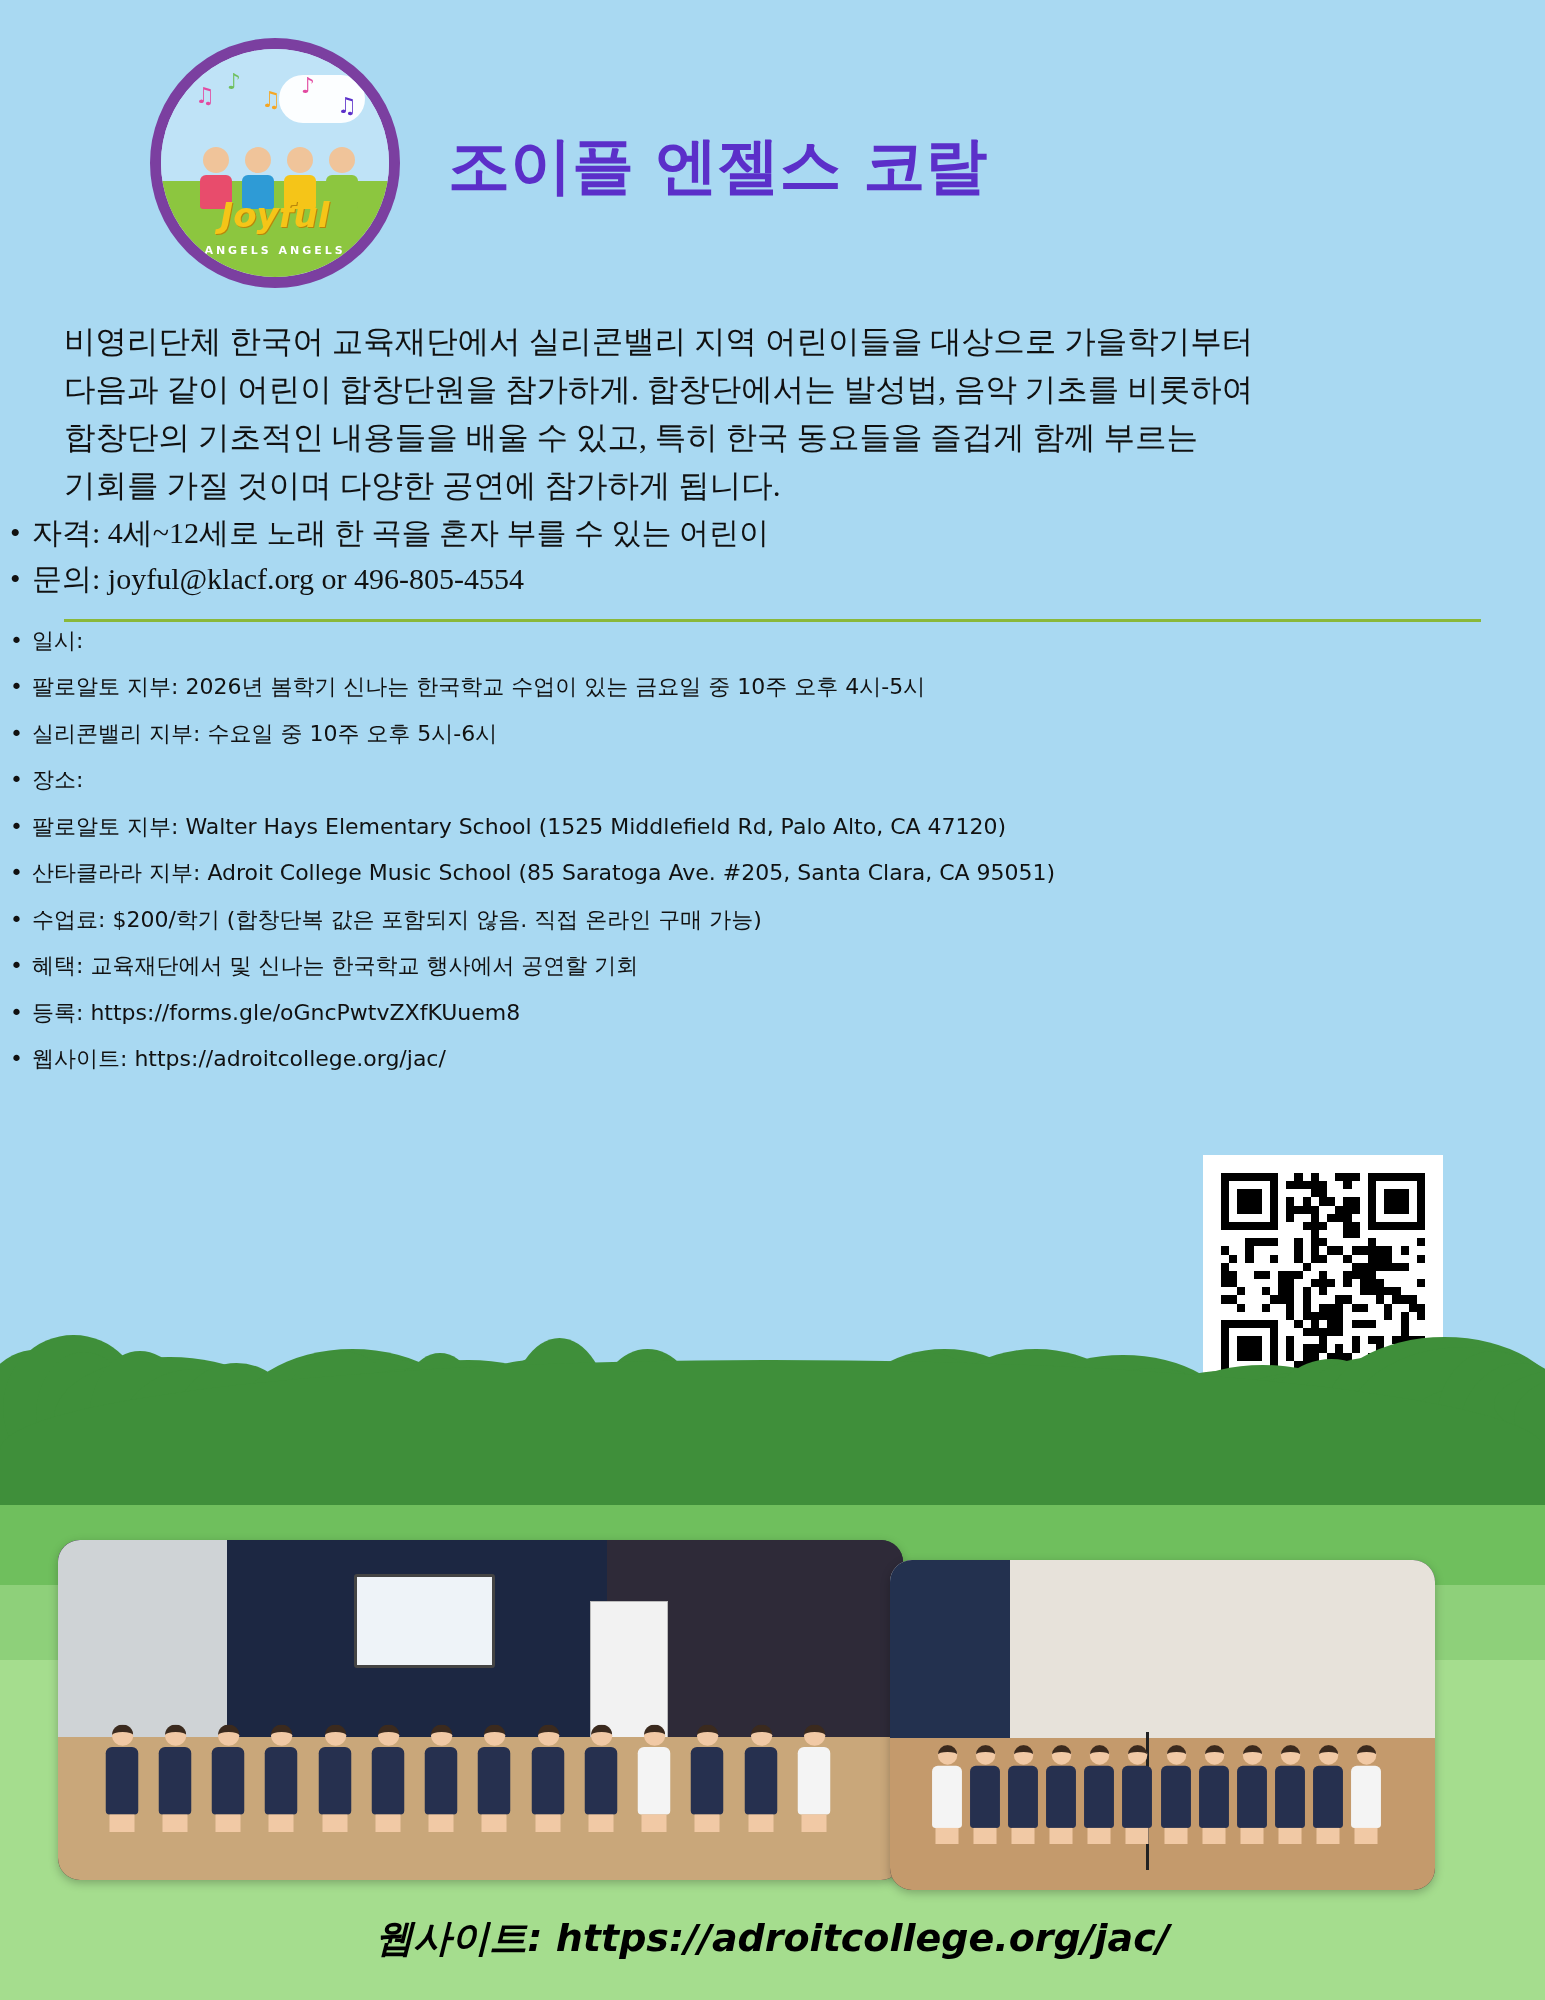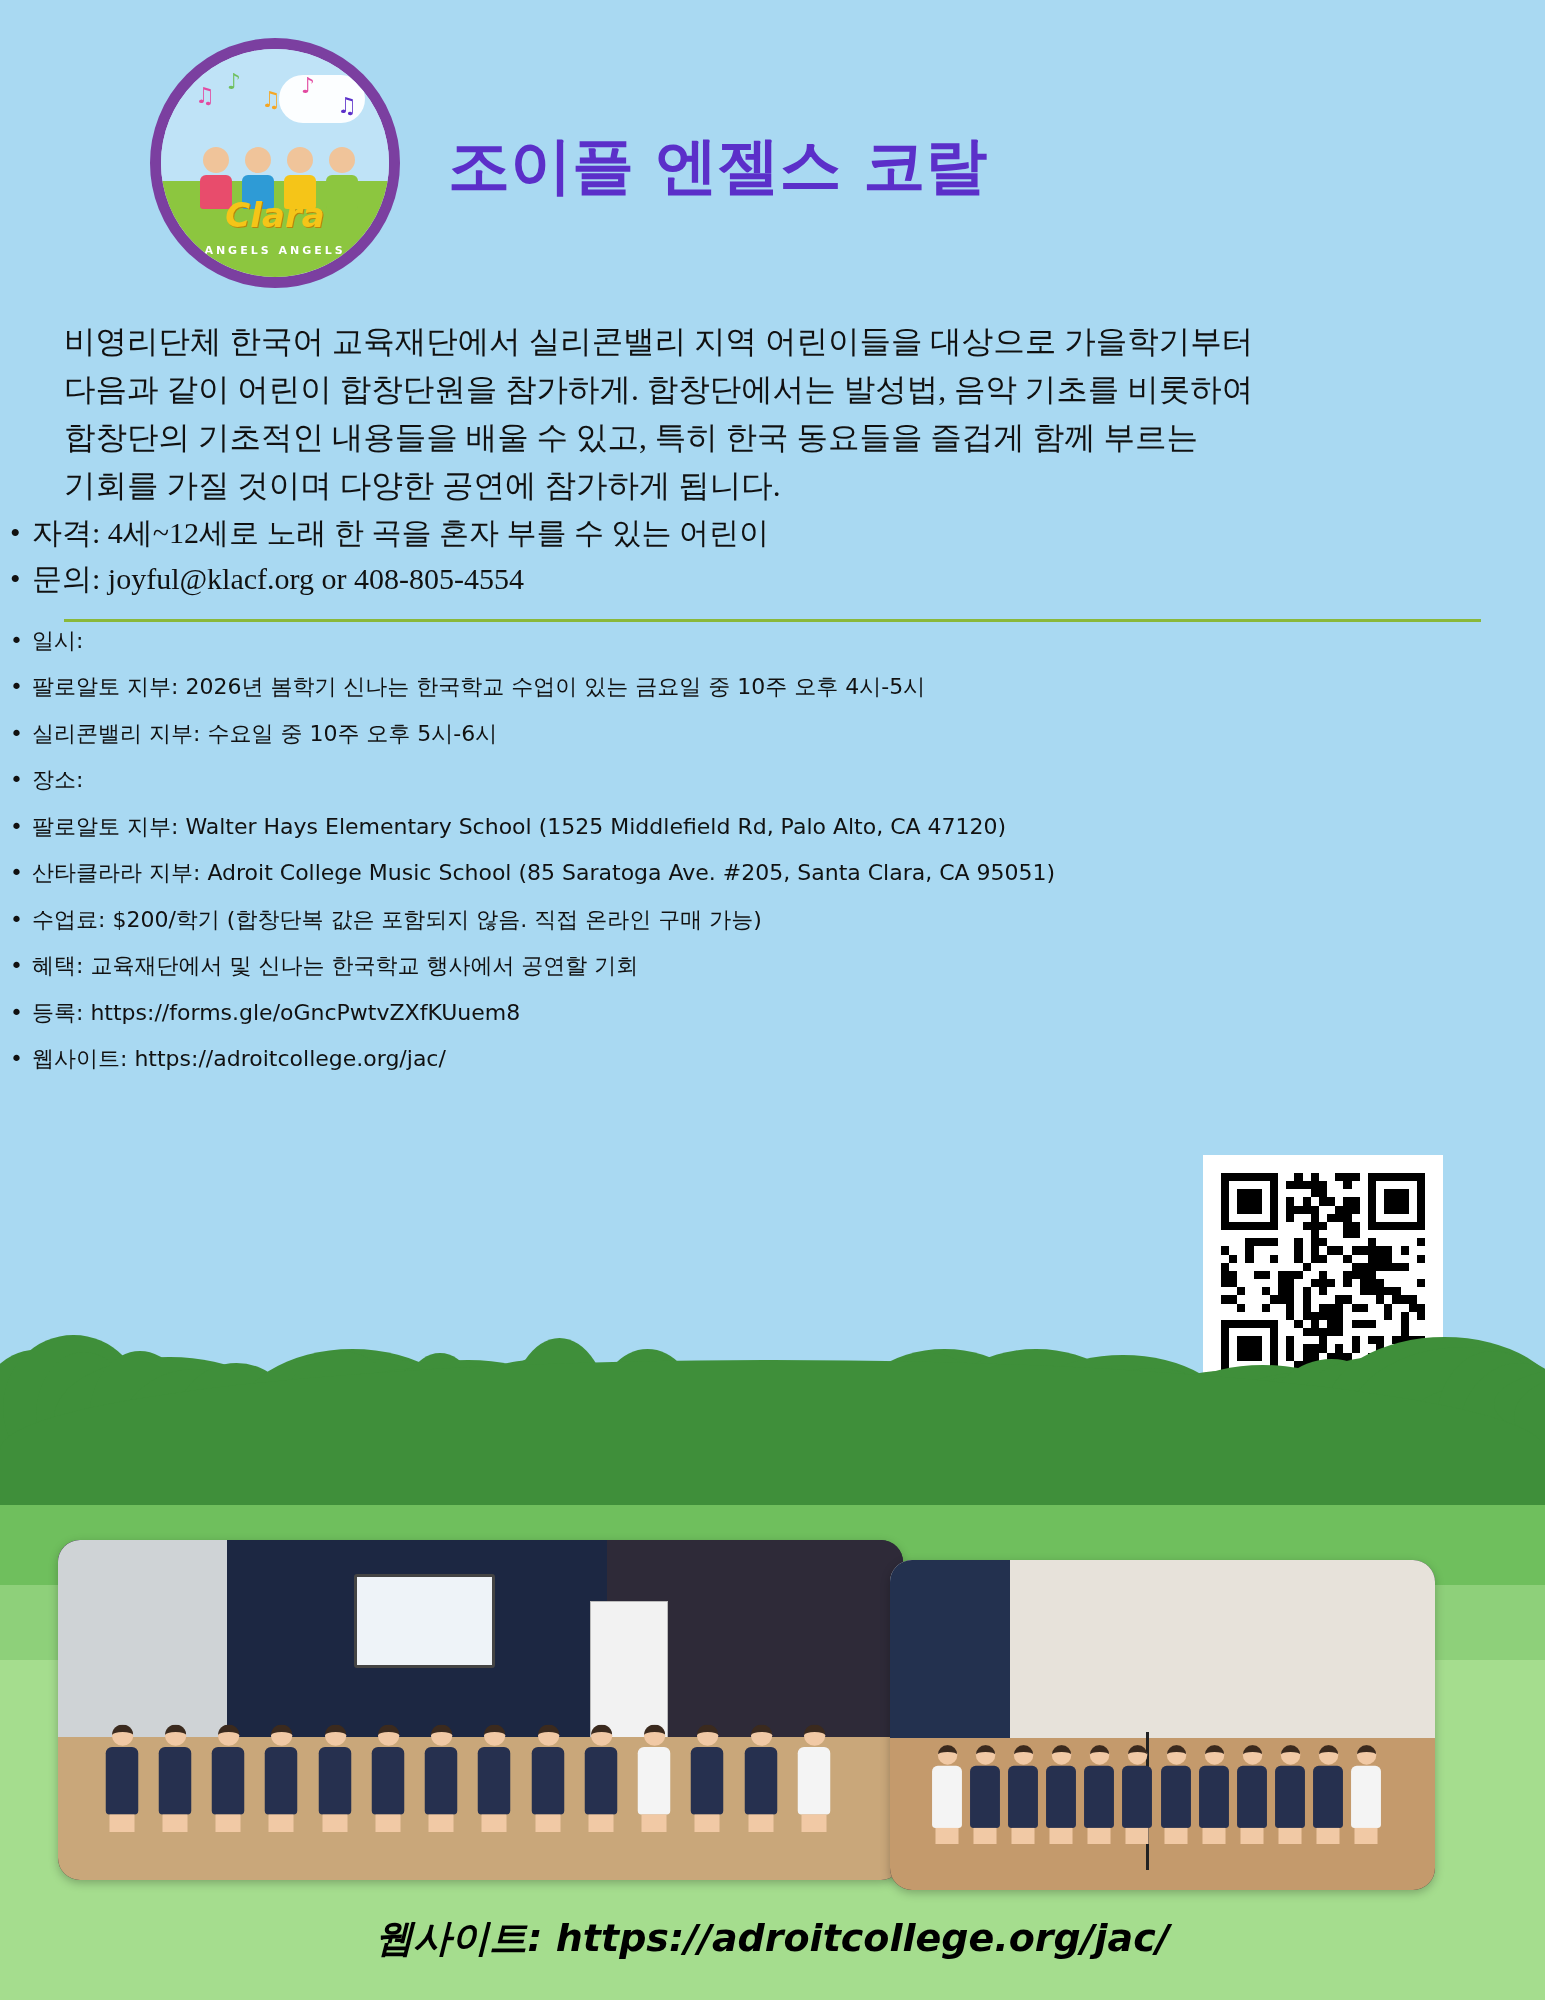--- a/index.html
+++ b/index.html
@@ -304,39 +304,39 @@
       </div>
       <div class="kid" style="left:122px;">
         <div class="head" style="background:#f0c49a;"></div>
         <div class="body" style="background:#f5c518;"></div>
       </div>
       <div class="kid" style="left:164px;">
         <div class="head" style="background:#f0c49a;"></div>
         <div class="body" style="background:#8cc63f;"></div>
       </div>
 
-      <div class="logo-word">Clara</div>
+      <div class="logo-word">Joyful</div>
       <div class="logo-sub">ANGELS ANGELS</div>
     </div>
 
     <div class="title-block">
       <div class="title-line">조이플 엔젤스 코랄</div>
     </div>
   </div>
 
   <div class="intro">
     <div>비영리단체 한국어 교육재단에서 실리콘밸리 지역 어린이들을 대상으로 가을학기부터</div>
     <div>다음과 같이 어린이 합창단원을 참가하게. 합창단에서는 발성법, 음악 기초를 비롯하여</div>
     <div>합창단의 기초적인 내용들을 배울 수 있고, 특히 한국 동요들을 즐겁게 함께 부르는</div>
     <div>기회를 가질 것이며 다양한 공연에 참가하게 됩니다.</div>
   </div>
 
   <ul class="list list-a">
     <li>자격: 4세~12세로 노래 한 곡을 혼자 부를 수 있는 어린이</li>
-    <li>문의: joyful@klacf.org or 408-805-4554</li>
+    <li>문의: joyful@klacf.org or 496-805-4554</li>
   </ul>
 
   <div class="divider"></div>
 
   <ul class="list list-b">
     <li>일시:</li>
     <li>팔로알토 지부: 2026년 봄학기 신나는 한국학교 수업이 있는 금요일 중 10주 오후 4시-5시</li>
     <li>실리콘밸리 지부: 수요일 중 10주 오후 5시-6시</li>
     <li>장소:</li>
     <li>팔로알토 지부: Walter Hays Elementary School (1525 Middlefield Rd, Palo Alto, CA 47120)</li>

